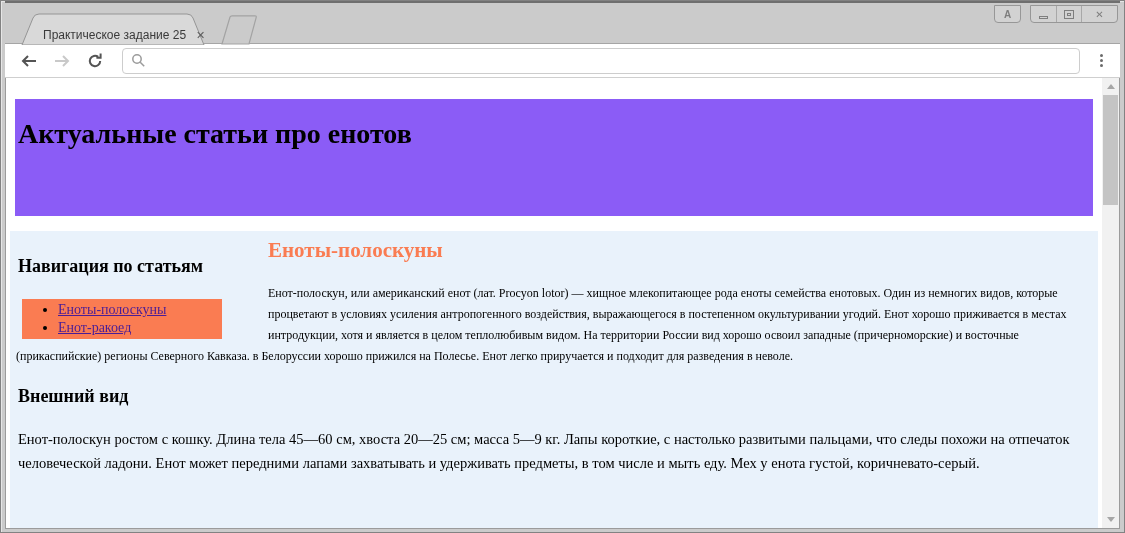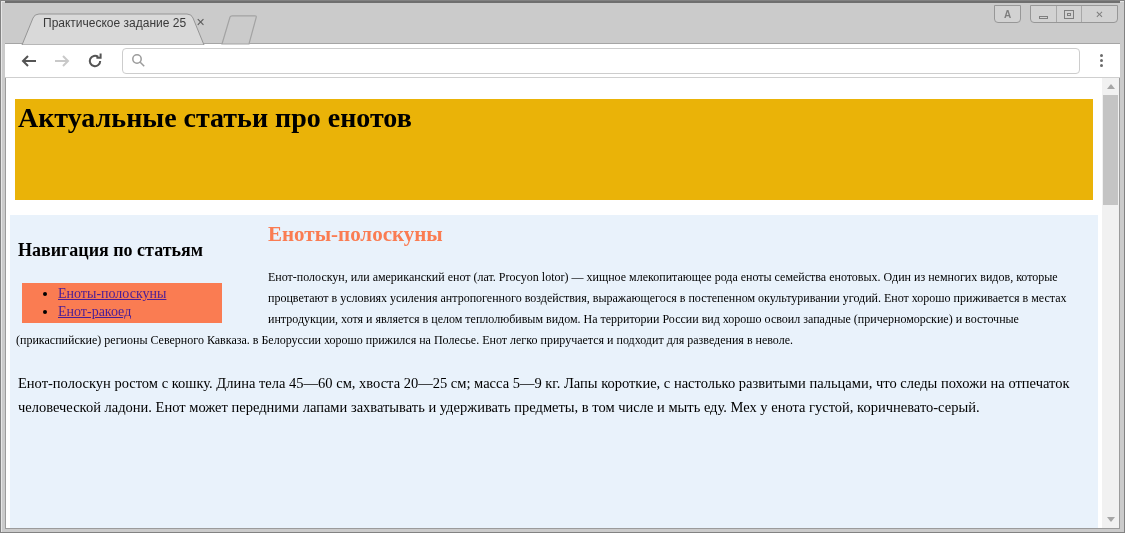--- a/index.html
+++ b/index.html
@@ -9,21 +9,21 @@
     background:#cbcbcb;border:1px solid #828282;
     padding:0 4px 3px 4px;
     font-family:"Liberation Sans","DejaVu Sans",sans-serif;
     box-shadow:inset 1px 1px 0 #e6e6e6;
   }
   
   .tabstrip{position:relative;height:42px;border-top:2px solid #6f6f6f;}
   .tab-shape{position:absolute;left:16px;top:10px;}
   .tab-content{
     position:absolute;left:30px;top:13px;width:160px;height:26px;
-    display:flex;align-items:flex-start;gap:8px;
+    display:flex;align-items:flex-end;gap:8px;
   }
   .tab-title{font-size:12px;color:#3a3a3a;white-space:nowrap;flex:1;}
   .tab-close{font-size:11px;color:#5d5d5d;cursor:default;padding:0 2px;}
   .newtab-shape{position:absolute;left:214px;top:12px;}
   
   .winbtns{position:absolute;top:2px;right:2px;display:flex;gap:9px;align-items:flex-start;}
   .winbtn-group{display:flex;border:1px solid #979797;border-radius:0 0 4px 4px;background:#d2d2d2;}
   .winbtn{
     width:25px;height:16px;display:flex;align-items:center;justify-content:center;
     color:#7e7e7e;font-size:10px;font-weight:bold;
@@ -51,21 +51,21 @@
   .menu-dots{display:flex;flex-direction:column;gap:2px;padding:0 5px;margin-left:2px;}
   .menu-dots i{width:3px;height:3px;border-radius:50%;background:#6b6b6b;display:block;}
   
   .viewport{
     position:relative;height:451px;background:#ffffff;overflow:hidden;
     border:1px solid #9b9b9b;border-top:none;
   }
   .pagearea{position:absolute;left:0;top:0;right:17px;bottom:0;overflow:hidden;
     font-family:"Liberation Serif","DejaVu Serif",serif;color:#000;}
   
-  .banner{margin:21px 9px 15px 9px;background:#eab308;padding:2px 6px 65px 3px;}
+  .banner{margin:21px 9px 15px 9px;background:#8b5cf6;padding:18px 6px 65px 3px;}
   .banner h1{margin:0;font-size:28px;line-height:34px;font-weight:bold;}
   .content{margin:0 4px;background:#E9F2FB;padding:4px 8px 300px 6px;}
   .sidenav{float:left;width:252px;}
   .sidenav h3{margin:20px 0 0 2px;font-size:18px;line-height:22px;font-weight:bold;}
   .sidenav ul{
     margin:22px 0 0 6px;width:200px;background:#FA7C52;
     padding:2px 6px 2px 36px;list-style:disc;
   }
   .sidenav li{font-size:14px;line-height:18px;color:#000;}
   .sidenav a{color:#4A1D96;text-decoration:underline;cursor:pointer;}
@@ -169,20 +169,21 @@
             </li>
             <li>
               <a>Енот-ракоед</a>
             </li>
           </ul>
         </nav>
 
         <h2 class="art-h2">Еноты-полоскуны</h2>
         <p class="lead">Енот-полоскун, или американский енот (лат. Procyon lotor) — хищное млекопитающее рода еноты семейства енотовых. Один из немногих видов, которые процветают в условиях усиления антропогенного воздействия, выражающегося в постепенном окультуривании угодий. Енот хорошо приживается в местах интродукции, хотя и является в целом теплолюбивым видом. На территории России вид хорошо освоил западные (причерноморские) и восточные (прикаспийские) регионы Северного Кавказа. в Белоруссии хорошо прижился на Полесье. Енот легко приручается и подходит для разведения в неволе.</p>
 
+        <h2 class="plain-h2">Внешний вид</h2>
         <p class="second">Енот-полоскун ростом с кошку. Длина тела 45—60 см, хвоста 20—25 см; масса 5—9 кг. Лапы короткие, с настолько развитыми пальцами, что следы похожи на отпечаток человеческой ладони. Енот может передними лапами захватывать и удерживать предметы, в том числе и мыть еду. Мех у енота густой, коричневато-серый.</p>
       </section>
     </div>
 
     <div class="scrollbar">
       <span class="sb-btn sb-up">
         <i class="tri-up"></i>
       </span>
       <div class="sb-thumb"></div>
       <span class="sb-btn sb-down">

